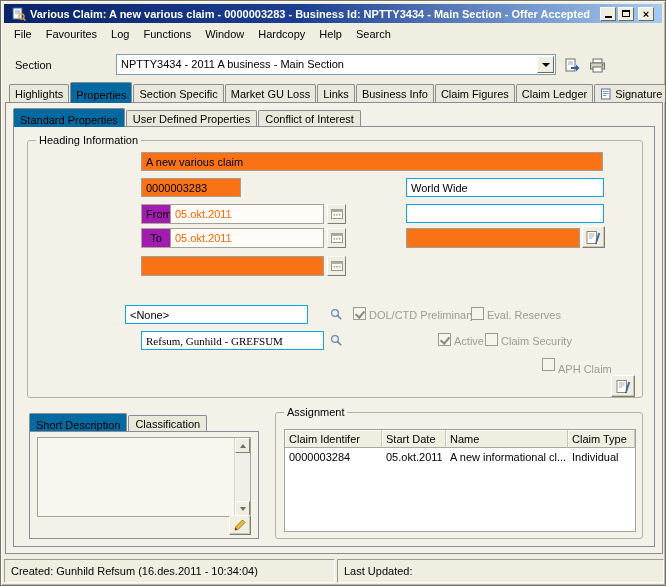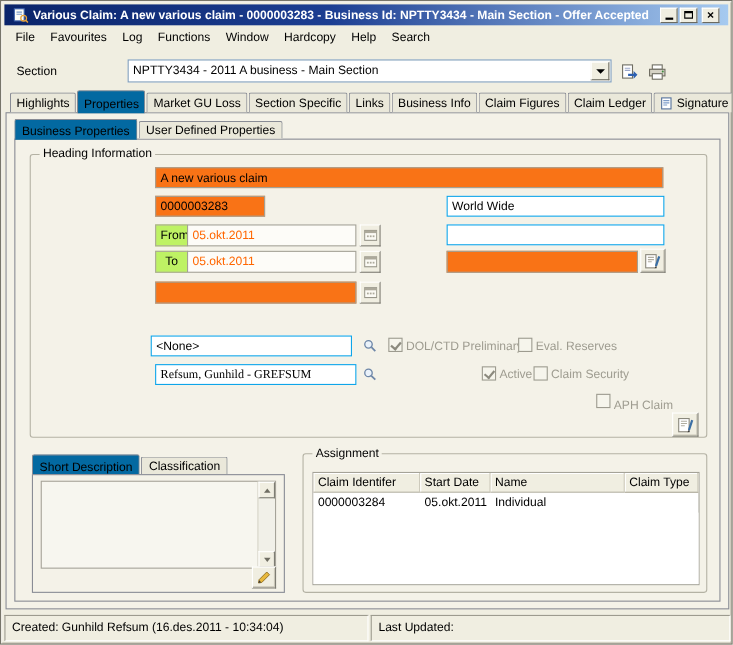--- a/index.html
+++ b/index.html
@@ -84,21 +84,21 @@
   #group-heading { left:26px; top:139px; width:616px; height:258px; }
   #group-assign  { left:274px; top:411px; width:368px; height:127px; }
 
   
   .field, .field-disabled, .datefield, .datecap {
     position:absolute; padding:3px 4px; white-space:nowrap; overflow:hidden; font-size:11px;
   }
   .field { background:#fff; border:1px solid #0ea5e9; }
   .field-disabled { background:#f97316; border:1px solid #A3A195; }
   .datefield { background:#FDFCF8; border:1px solid #A3A195; color:#FF6600; }
-  .datecap { background:#bef264; border:1px solid #ACA899; text-align:center; }
+  .datecap { background:#a21caf; border:1px solid #ACA899; text-align:center; }
 
   #fld-name{left:140px;top:151px;width:462px;height:19px}
   #lbl-name{left:38px;top:155px}
   #lbl-claimid{left:38px;top:181px}
   #fld-claimid{left:140px;top:177px;width:100px;height:19px}
   #lbl-locations{left:352px;top:181px}
   #fld-locations{left:405px;top:177px;width:198px;height:19px}
   #lbl-dateofloss{left:38px;top:207px}
   #cap-from{left:140px;top:203px;width:30px;height:20px}
   #fld-from{left:169px;top:203px;width:154px;height:20px}
@@ -108,21 +108,21 @@
   #cap-to{left:140px;top:227px;width:30px;height:20px}
   #fld-to{left:169px;top:227px;width:154px;height:20px}
   #btn-cal-to{left:326px;top:227px}
   #lbl-riskzone{left:352px;top:231px}
   #fld-riskzone{left:405px;top:227px;width:174px;height:20px}
   #btn-riskzone{left:581px;top:225px;width:23px;height:22px}
   #lbl-claimsmade{left:38px;top:259px}
   #fld-claimsmade{left:140px;top:255px;width:183px;height:20px}
   #btn-cal-made{left:326px;top:255px}
   #lbl-manager{left:38px;top:309px}
-  #fld-manager{left:136px;top:304px;width:183px;height:19px}
+  #fld-manager{left:124px;top:304px;width:183px;height:19px}
   #btn-search-manager{left:325px;top:304px}
   #lbl-analyst{left:38px;top:335px}
   #fld-analyst{left:140px;top:330px;width:183px;height:19px}
   #btn-search-analyst{left:325px;top:330px}
   #btn-headedit{left:610px;top:374px;width:24px;height:22px}
 
   .minibtn {
     position:absolute; width:19px; height:20px; z-index:4;
     background:#F0EEE1; border:1px solid; border-color:#FFFFFF #7E7D74 #7E7D74 #FFFFFF;
     display:flex; align-items:center; justify-content:center;
@@ -259,44 +259,45 @@
         <rect x="1.5" y="5" width="14" height="6" fill="#D6D3C6" stroke="#6F6D62"></rect>
         <rect x="4" y="9" width="9" height="5" fill="#fff" stroke="#6F6D62"></rect>
         <circle cx="13.5" cy="7" r="0.9" fill="#3C8A3C"></circle>
       </svg>
     </span>
   </span>
 
   <div class="tabstrip" id="main-tabs">
     <span class="tab">Highlights</span>
     <span class="tab active">Properties</span>
+    <span class="tab">Section Specific</span>
     <span class="tab">Market GU Loss</span>
-    <span class="tab">Section Specific</span>
     <span class="tab">Links</span>
     <span class="tab">Business Info</span>
     <span class="tab">Claim Figures</span>
     <span class="tab">Claim Ledger</span>
     <span class="tab">
       <span style="display:flex;">
         <svg width="12" height="12" viewBox="0 0 12 12">
           <rect x="1.5" y="1" width="8.5" height="10" fill="#fff" stroke="#55719C"></rect>
           <line x1="3" y1="3.5" x2="8.5" y2="3.5" stroke="#7D9BC8"></line>
           <line x1="3" y1="5.5" x2="8.5" y2="5.5" stroke="#7D9BC8"></line>
           <line x1="3" y1="7.5" x2="6.5" y2="7.5" stroke="#7D9BC8"></line>
         </svg>
       </span>
       <span>Signature Notes</span>
     </span>
   </div>
 
   <div class="page-panel"></div>
 
   <div class="tabstrip" id="inner-tabs">
-    <span class="tab active">Business Properties</span>
+    <span class="tab active">Standard Properties</span>
     <span class="tab">User Defined Properties</span>
+    <span class="tab">Conflict of Interest</span>
   </div>
   <div class="inner-panel"></div>
 
   <div class="groupbox" id="group-heading">
     <span class="legend">Heading Information</span>
   </div>
 
   <span class="lbl" id="lbl-name">Name</span>
   <div class="field-disabled" id="fld-name" style="z-index:4;">A new various claim</div>
 
@@ -441,20 +442,21 @@
 
   <div class="groupbox" id="group-assign">
     <span class="legend">Assignment</span>
     <div class="assign-table">
       <span class="th">Claim Identifer</span>
       <span class="th">Start Date</span>
       <span class="th">Name</span>
       <span class="th">Claim Type</span>
       <span class="td">0000003284</span>
       <span class="td">05.okt.2011</span>
+      <span class="td">A new informational cl...</span>
       <span class="td">Individual</span>
       <span class="filler"></span>
     </div>
   </div>
 
   <div class="status-panel" id="status-left">Created: Gunhild Refsum (16.des.2011 - 10:34:04)</div>
   <div class="status-panel" id="status-right">Last Updated:</div>
 
 </div>
 

